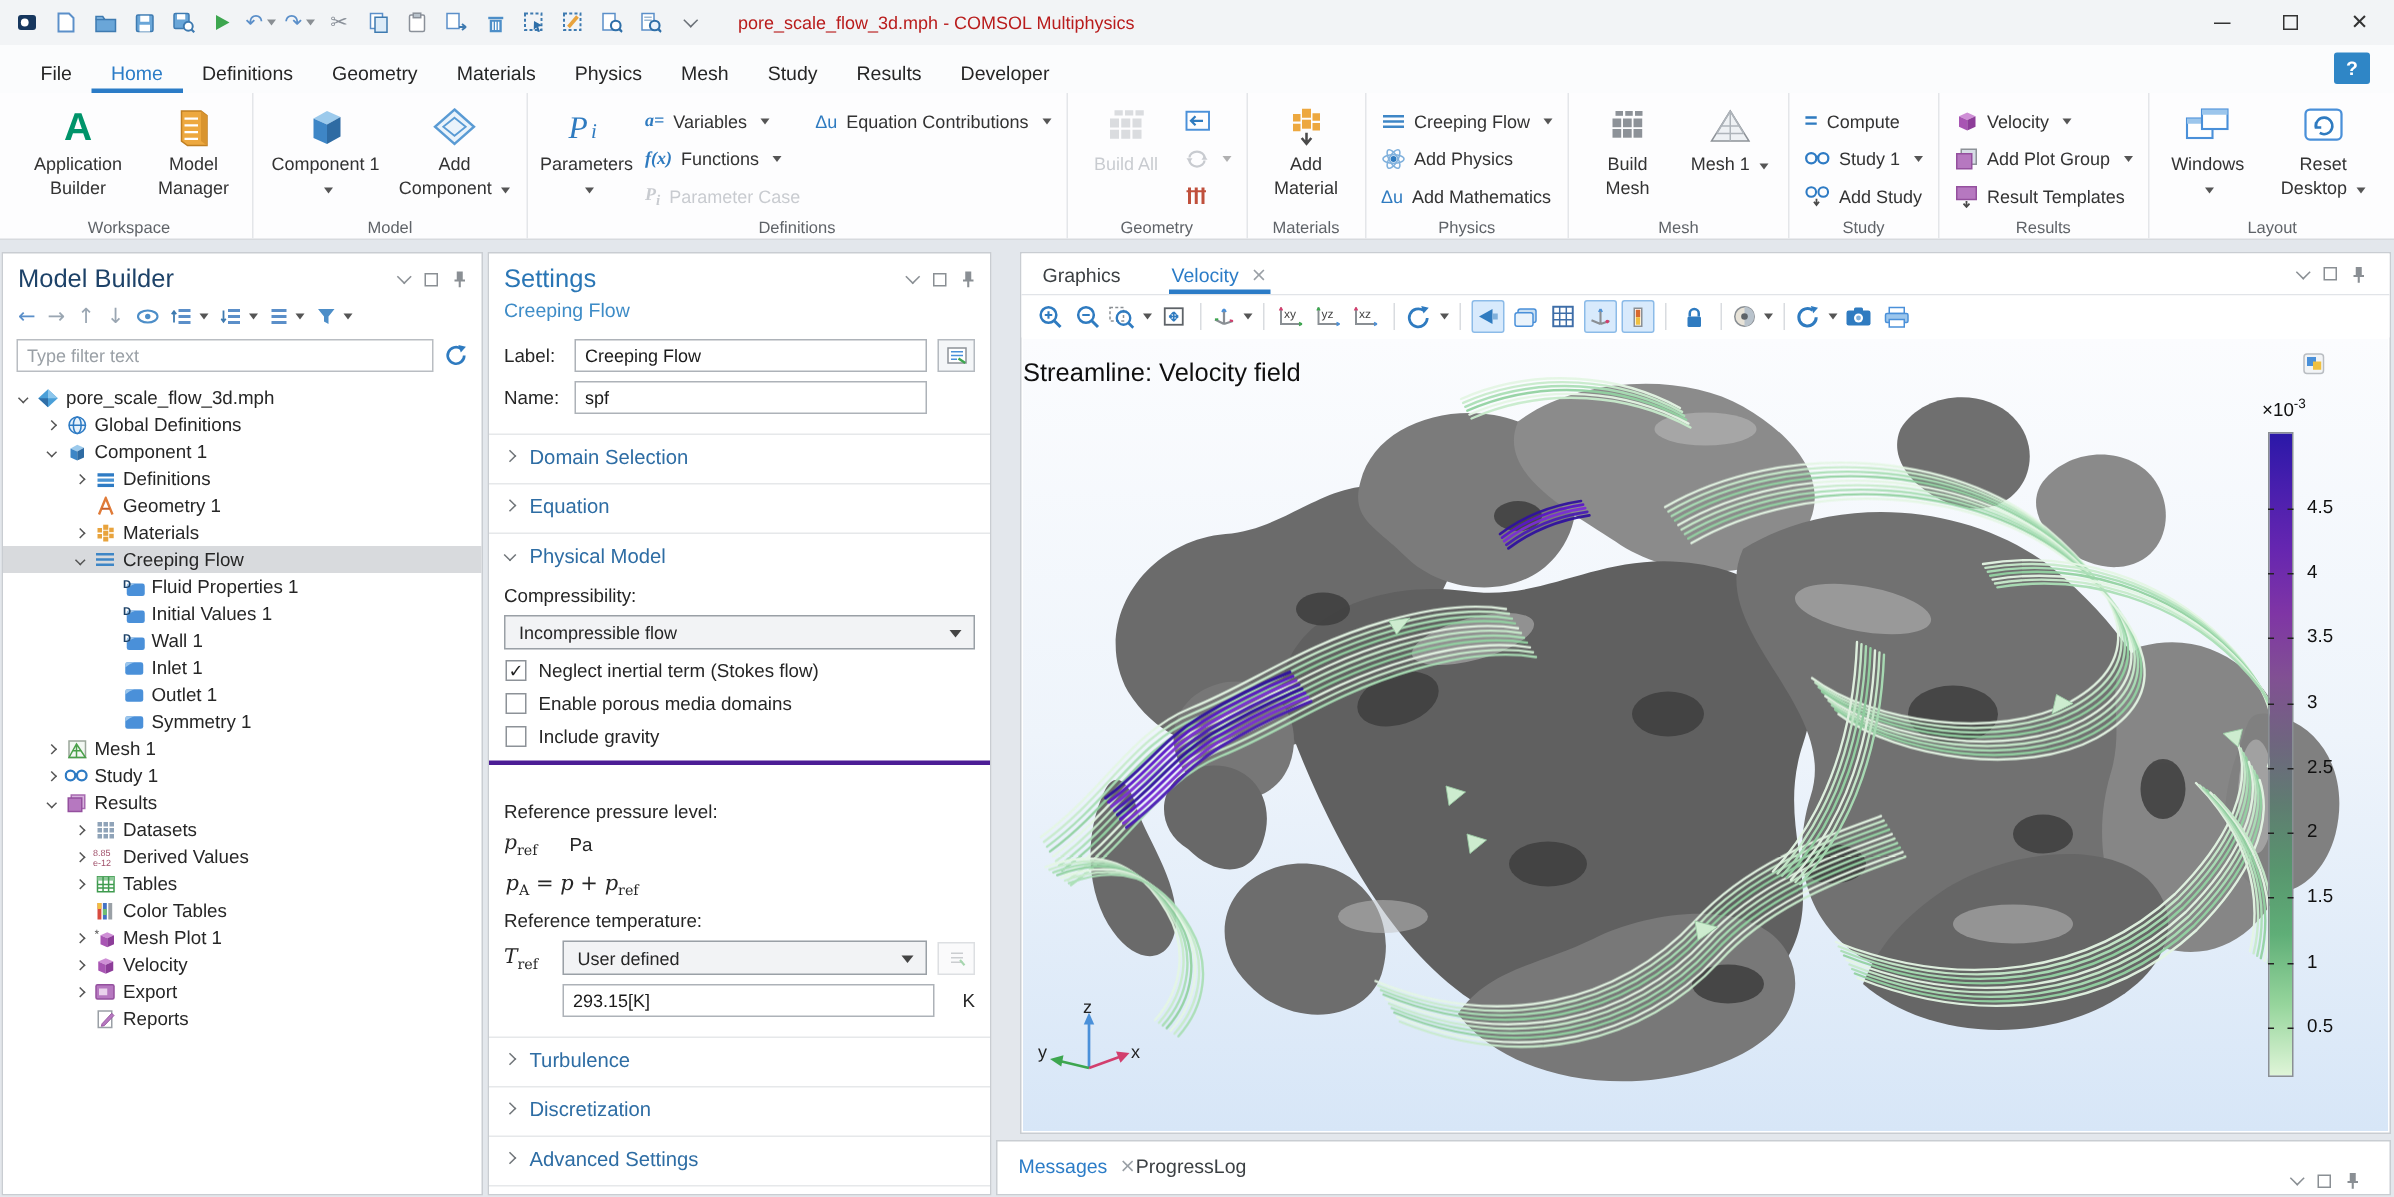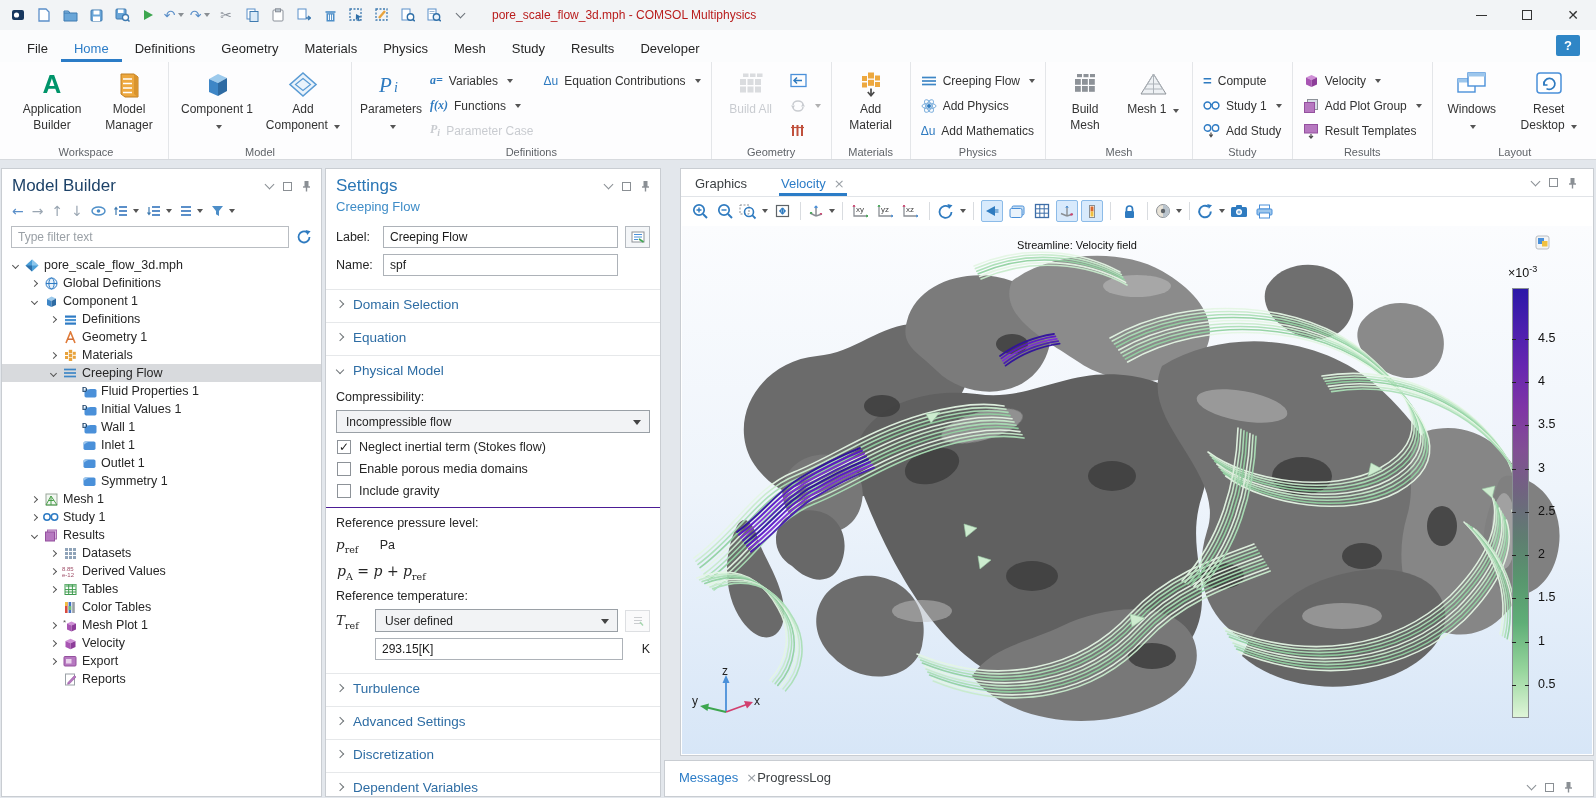--- a/index.html
+++ b/index.html
@@ -87,21 +87,21 @@
 
 .gtabs{display:flex;align-items:center;height:28px;border-bottom:1px solid #e1e4e8;padding:0 12px;gap:30px;background:#fff}
 .gtab{font-size:13px;color:#3c4043;display:flex;gap:8px;align-items:center;height:100%;padding:2px 2px 0}
 .gtab.active{color:#2b7cc7;box-shadow:inset 0 -3px 0 #2b7cc7}
 .gtab .x{color:#9aa0a6;font-family:"DejaVu Sans",sans-serif}
 .gtoolbar{height:28px;display:flex;align-items:center;gap:3px;padding:0 8px;background:#fff}
 .gsep{width:1px;height:18px;background:#d9dce0;margin:0 4px}
 .gi{height:22px;min-width:22px;display:flex;align-items:center;justify-content:center;border-radius:2px;gap:2px}
 .gi.tog{background:#d8eafc;border:1px solid #8cbbe8}
 .canvas{position:absolute;left:1px;right:1px;top:57px;bottom:1px;background:linear-gradient(180deg,#fbfcfe 0%,#eef4fb 50%,#d7e6f7 100%);overflow:hidden}
-.plot-title{position:absolute;top:13px;left:0;right:120px;text-align:center;font-size:11px;color:#101010}
+.plot-title{position:absolute;top:13px;left:0;right:120px;text-align:left;font-size:17px;color:#101010}
 .mini-plot-ic{position:absolute;top:9px;right:42px}
 .cbar{position:absolute;left:830px;top:62px;width:17px;height:430px;border:1px solid #8a8f94;background:linear-gradient(180deg,#2b18a8 0%,#4a1fae 9%,#6626b0 18%,#7f35a5 28%,#815093 38%,#6f657f 48%,#5f7d71 58%,#58966e 68%,#5fae77 78%,#96d59c 89%,#dff5d8 100%)}
 .cbexp{position:absolute;left:826px;top:38px;font-size:12.5px;color:#111}
 .cbexp sup{font-size:9px}
 .cbtick{position:absolute;left:856px;width:40px;font-size:12.5px;color:#111}
 .cbdash{position:absolute;width:4px;height:1px;background:#222}
 
 .btabs{display:flex;align-items:flex-end;height:32px;padding:0 14px;}
 .btab{font-size:13px;color:#3c4043;display:flex;gap:8px;align-items:center;height:100%;align-items:center}
 .btab.active{color:#2b7cc7}
@@ -968,21 +968,21 @@
       <span>Neglect inertial term (Stokes flow)</span>
     </div>
   <div class="cbrow">
       <span class="cbx"></span>
       <span>Enable porous media domains</span>
     </div>
   <div class="cbrow">
       <span class="cbx"></span>
       <span>Include gravity</span>
     </div>
-  <div class="caption" style="border-top:1px solid #4c1d95;margin-top:5px;padding-top:8px">Reference pressure level:</div>
+  <div class="caption" style="border-top:3px solid #4c1d95;margin-top:5px;padding-top:24px">Reference pressure level:</div>
   <div class="frow">
     <span class="sym"><span>p</span><sub>ref</sub></span>
     <span class="unit">Pa</span>
   </div>
   <div class="eq"><span>p</span><sub>A</sub><span> = </span><span>p</span><span> + </span><span>p</span><sub>ref</sub></div>
   <div class="caption">Reference temperature:</div>
   <div class="frow">
     <span class="sym"><span>T</span><sub>ref</sub></span>
     <div class="selectbox">
         <span>User defined</span>
@@ -1001,25 +1001,25 @@
   <div class="frow" style="padding-left:49px">
     <input class="tinput" value="293.15[K]" style="">
     <span class="unit">K</span>
   </div>
   <div class="sec" style="margin-top:10px">
       <span class="sarr c"></span>
       <span>Turbulence</span>
     </div>
   <div class="sec">
       <span class="sarr c"></span>
-      <span>Advanced Settings</span>
+      <span>Discretization</span>
     </div>
   <div class="sec">
       <span class="sarr c"></span>
-      <span>Discretization</span>
+      <span>Advanced Settings</span>
     </div>
   <div class="sec">
       <span class="sarr c"></span>
       <span>Dependent Variables</span>
     </div>
 </div>
 
 <div class="panel" id="graphics">
   <div class="gtabs">
     <span class="gtab">

